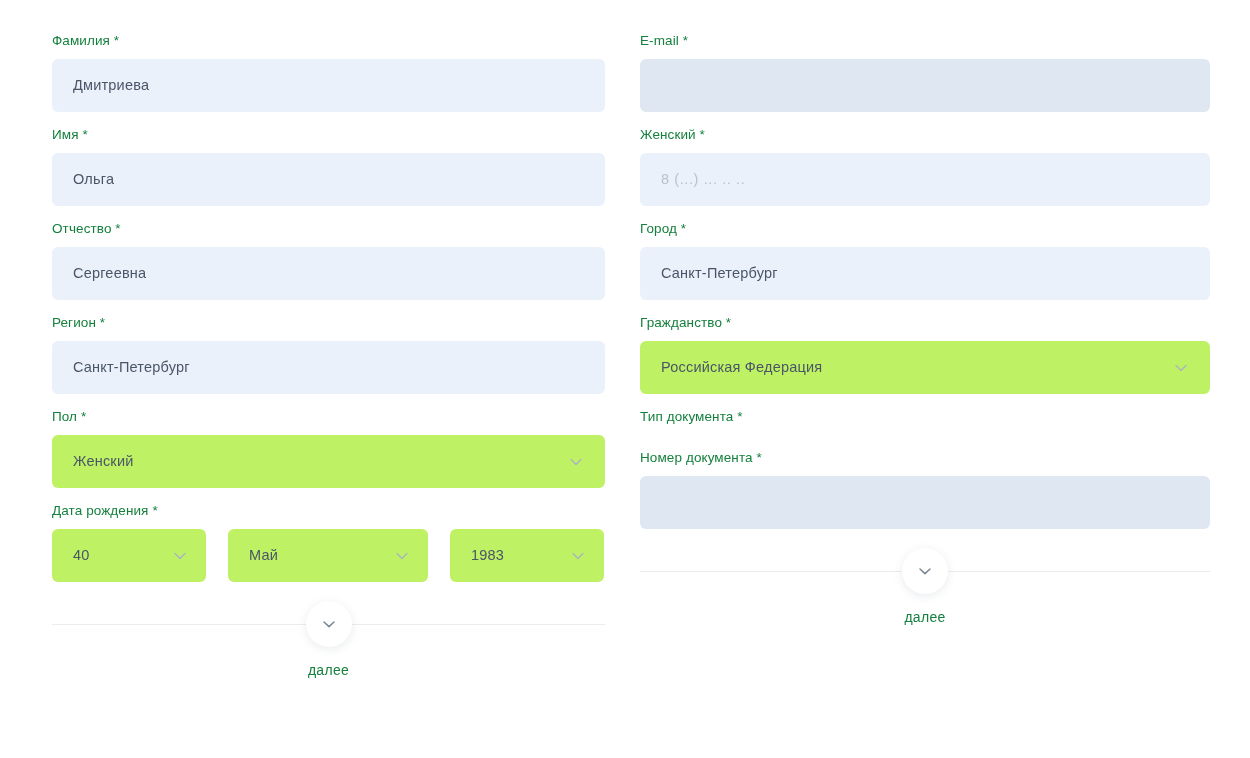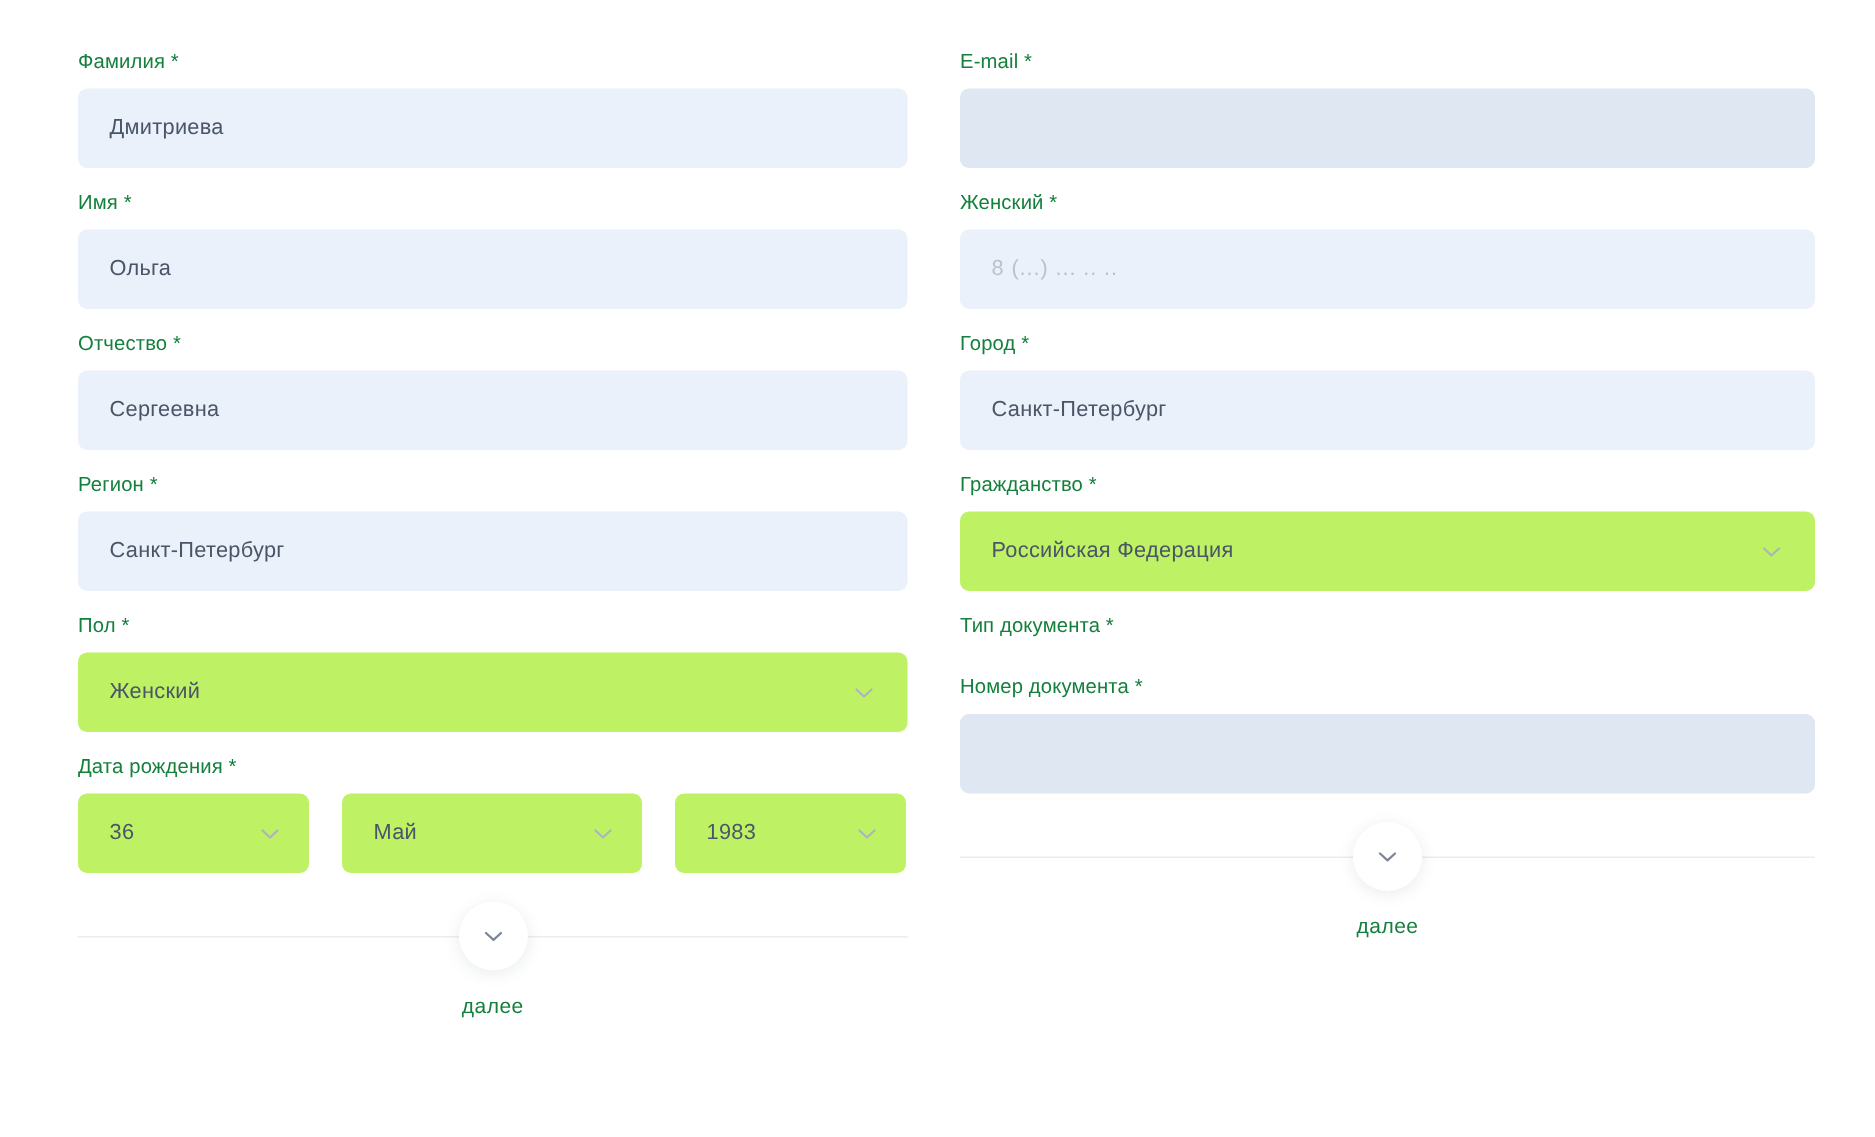--- a/index.html
+++ b/index.html
@@ -178,21 +178,21 @@
           </span>
         </div>
       </div>
 
       <div class="field-group">
         <label class="field-label">Дата рождения *</label>
         <div class="date-row">
 
           <div class="date-cell day">
             <div class="field-control is-select">
-              <span class="field-value">36</span>
+              <span class="field-value">40</span>
               <span class="chevron">
                 <svg viewBox="0 0 20 20" fill="none" xmlns="http://www.w3.org/2000/svg">
                   <path d="M5 7.6 L10 12.4 L15 7.6" stroke="#aab4c0" stroke-width="1.4" stroke-linecap="round" stroke-linejoin="round"></path>
                 </svg>
               </span>
             </div>
           </div>
 
           <div class="date-cell month">
             <div class="field-control is-select">

